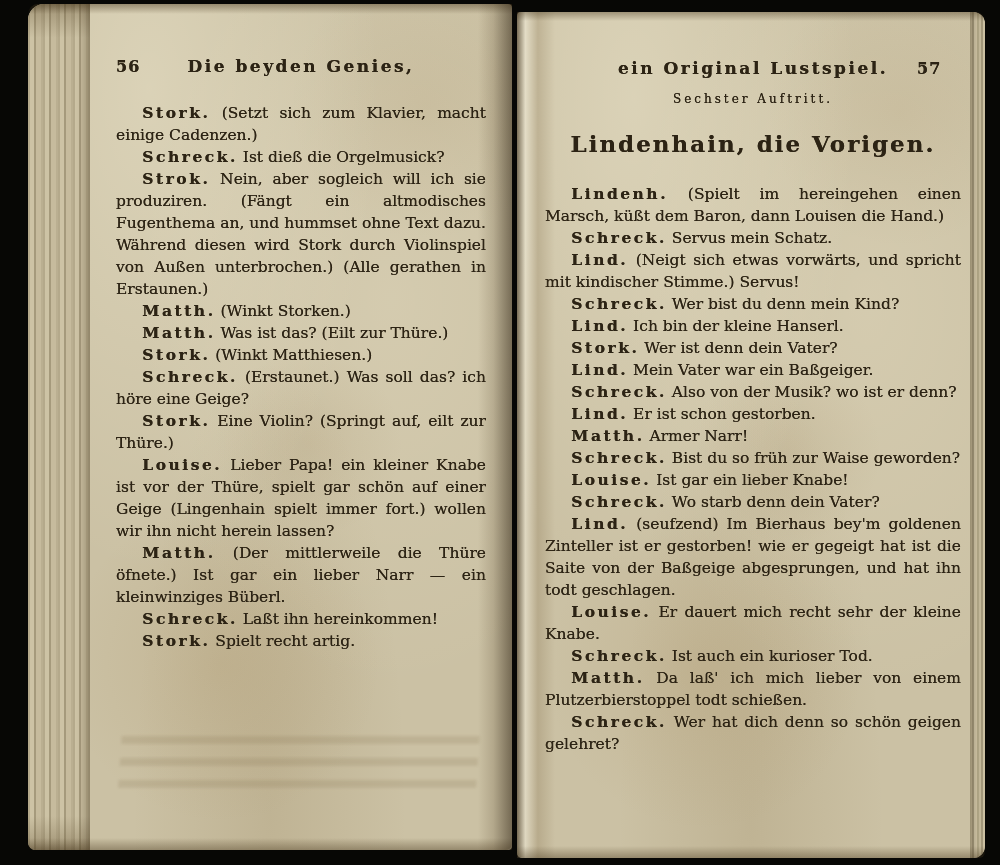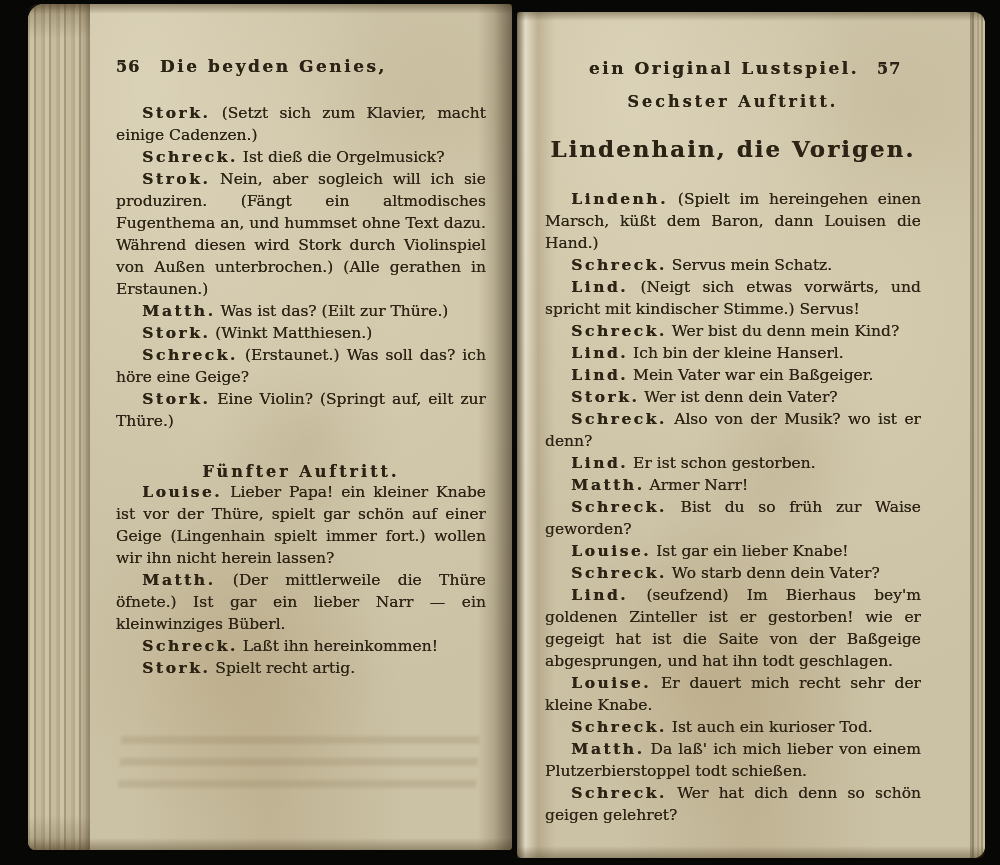--- a/index.html
+++ b/index.html
@@ -88,48 +88,48 @@
       repeating-linear-gradient(0deg,
         rgba(0,0,0,0) 0 4px, rgba(118,98,62,0.20) 4px 12px, rgba(0,0,0,0) 12px 22px);
     filter: blur(1.4px);
     opacity: 0.8;
     transform: skewX(-4deg);
   }
 
   
   .page-inner { position: relative; z-index: 2; height: 100%; box-sizing: border-box; }
   .page-left  .page-inner { padding: 52px 26px 0 88px; }
-  .page-right .page-inner { padding: 46px 64px 0 28px; }
+  .page-right .page-inner { padding: 46px 24px 0 28px; }
 
   .running-header {
     display: flex; align-items: baseline;
     font-size: 17px; font-weight: bold;
     text-shadow: 0 0 0.5px rgba(44,35,21,0.9);
   }
   .running-header .pagenum { width: 44px; font-size: 16px; letter-spacing: 1px; }
-  .running-header .title   { flex: 1; letter-spacing: 2.5px; }
+  .running-header .title   { flex: 1; text-align: center; letter-spacing: 2.5px; }
   .running-header .spacer  { width: 44px; }
   .page-right .running-header .pagenum { text-align: left; }
 
   .page-body { margin-top: 26px; }
   .page-right .page-body { margin-top: 14px; }
 
   .speech {
     margin: 0;
     font-size: 15.5px;
     line-height: 1.42;
     text-indent: 1.7em;
     text-align: justify;
     text-shadow: 0 0 0.5px rgba(44,35,21,0.85);
   }
   .speaker { letter-spacing: 2.5px; font-weight: bold; }
 
   .scene-heading {
-    text-align: center; font-weight: bold;
-    font-size: 16px; letter-spacing: 3px;
+    text-align: center; font-weight: normal;
+    font-size: 12px; letter-spacing: 3px;
     margin: 30px 0 0 0;
     text-shadow: 0 0 0.5px rgba(44,35,21,0.9);
   }
   .scene-subheading {
     text-align: center; font-weight: bold;
     font-size: 23px; letter-spacing: 2px;
     margin: 24px 0 26px 0;
     text-shadow: 0 0 0.5px rgba(44,35,21,0.85);
   }
   .page-right .page-body .scene-heading { margin-top: 10px; }
@@ -145,25 +145,25 @@
     <div class="page-inner">
       <div class="running-header">
         <span class="pagenum">56</span>
         <span class="title">Die beyden Genies,</span>
         <span class="spacer"></span>
       </div>
       <div class="page-body">
           <p class="speech"><span class="speaker">Stork.</span> <span>(Setzt sich zum Klavier, macht einige Cadenzen.)</span></p>
           <p class="speech"><span class="speaker">Schreck.</span> <span>Ist dieß die Orgelmusick?</span></p>
           <p class="speech"><span class="speaker">Strok.</span> <span>Nein, aber sogleich will ich sie produziren. (Fängt ein altmodisches Fugenthema an, und hummset ohne Text dazu. Während diesen wird Stork durch Violinspiel von Außen unterbrochen.) (Alle gerathen in Erstaunen.)</span></p>
+          <p class="speech"><span class="speaker">Matth.</span> <span>(Winkt Storken.)</span></p>
           <p class="speech"><span class="speaker">Matth.</span> <span>Was ist das? (Eilt zur Thüre.)</span></p>
           <p class="speech"><span class="speaker">Stork.</span> <span>(Winkt Matthiesen.)</span></p>
           <p class="speech"><span class="speaker">Schreck.</span> <span>(Erstaunet.) Was soll das? ich höre eine Geige?</span></p>
           <p class="speech"><span class="speaker">Stork.</span> <span>Eine Violin? (Springt auf, eilt zur Thüre.)</span></p>
-          <div class="scene-heading">Fünfter Auftritt.</div>
           <p class="speech"><span class="speaker">Louise.</span> <span>Lieber Papa! ein kleiner Knabe ist vor der Thüre, spielt gar schön auf einer Geige (Lingenhain spielt immer fort.) wollen wir ihn nicht herein lassen?</span></p>
           <p class="speech"><span class="speaker">Matth.</span> <span>(Der mittlerweile die Thüre öfnete.) Ist gar ein lieber Narr — ein kleinwinziges Büberl.</span></p>
           <p class="speech"><span class="speaker">Schreck.</span> <span>Laßt ihn hereinkommen!</span></p>
           <p class="speech"><span class="speaker">Stork.</span> <span>Spielt recht artig.</span></p>
         </div>
     </div>
     <div class="page-rim-bottom"></div>
   </div>
 
   <div class="page page-right">
@@ -176,22 +176,22 @@
         <span class="pagenum">57</span>
       </div>
       <div class="page-body">
           <div class="scene-heading">Sechster Auftritt.</div>
           <div class="scene-subheading">Lindenhain, die Vorigen.</div>
           <p class="speech"><span class="speaker">Lindenh.</span> <span>(Spielt im hereingehen einen Marsch, küßt dem Baron, dann Louisen die Hand.)</span></p>
           <p class="speech"><span class="speaker">Schreck.</span> <span>Servus mein Schatz.</span></p>
           <p class="speech"><span class="speaker">Lind.</span> <span>(Neigt sich etwas vorwärts, und spricht mit kindischer Stimme.) Servus!</span></p>
           <p class="speech"><span class="speaker">Schreck.</span> <span>Wer bist du denn mein Kind?</span></p>
           <p class="speech"><span class="speaker">Lind.</span> <span>Ich bin der kleine Hanserl.</span></p>
+          <p class="speech"><span class="speaker">Stork.</span> <span>Wer ist denn dein Vater?</span></p>
           <p class="speech"><span class="speaker">Lind.</span> <span>Mein Vater war ein Baßgeiger.</span></p>
-          <p class="speech"><span class="speaker">Stork.</span> <span>Wer ist denn dein Vater?</span></p>
           <p class="speech"><span class="speaker">Schreck.</span> <span>Also von der Musik? wo ist er denn?</span></p>
           <p class="speech"><span class="speaker">Lind.</span> <span>Er ist schon gestorben.</span></p>
           <p class="speech"><span class="speaker">Matth.</span> <span>Armer Narr!</span></p>
           <p class="speech"><span class="speaker">Schreck.</span> <span>Bist du so früh zur Waise geworden?</span></p>
           <p class="speech"><span class="speaker">Louise.</span> <span>Ist gar ein lieber Knabe!</span></p>
           <p class="speech"><span class="speaker">Schreck.</span> <span>Wo starb denn dein Vater?</span></p>
           <p class="speech"><span class="speaker">Lind.</span> <span>(seufzend) Im Bierhaus bey'm goldenen Zinteller ist er gestorben! wie er gegeigt hat ist die Saite von der Baßgeige abgesprungen, und hat ihn todt geschlagen.</span></p>
           <p class="speech"><span class="speaker">Louise.</span> <span>Er dauert mich recht sehr der kleine Knabe.</span></p>
           <p class="speech"><span class="speaker">Schreck.</span> <span>Ist auch ein kurioser Tod.</span></p>
           <p class="speech"><span class="speaker">Matth.</span> <span>Da laß' ich mich lieber von einem Plutzerbierstoppel todt schießen.</span></p>

